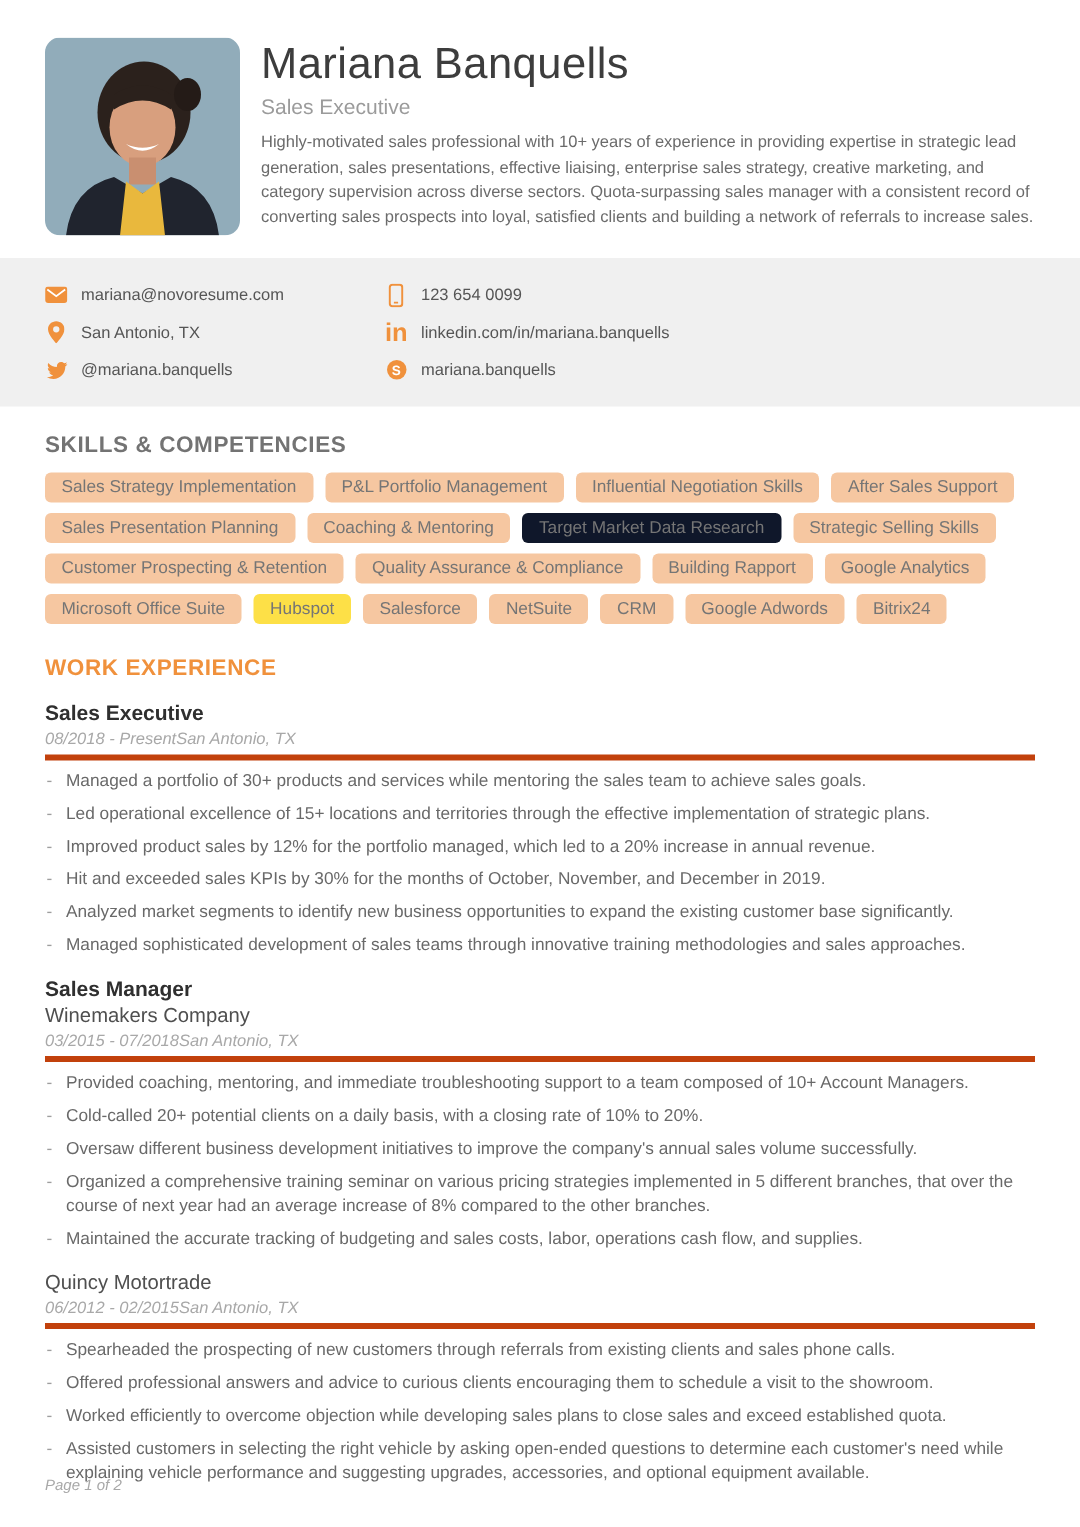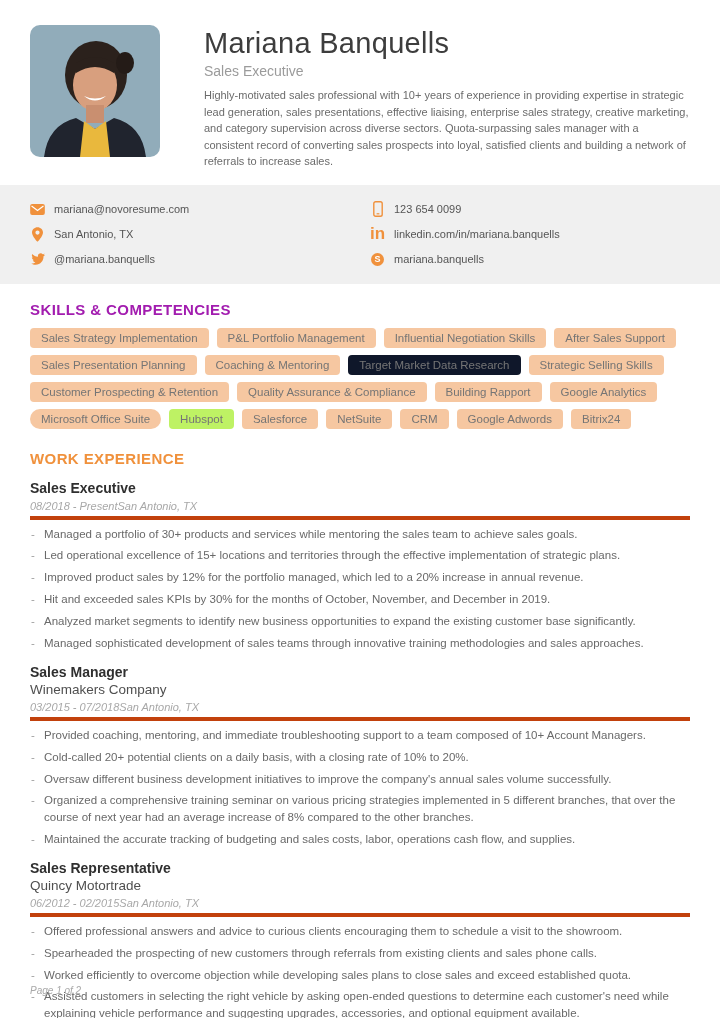--- a/index.html
+++ b/index.html
@@ -8,28 +8,28 @@
   .page {
     position:relative; width:720px; height:1018px; margin:0 auto;
     background:#ffffff; overflow:hidden;
   }
   
   .header { display:flex; padding:25px 30px 0 30px; gap:14px; }
   .photo {
     width:130px; height:132px; border-radius:10px; overflow:hidden; flex:0 0 auto;
   }
   .photo svg { display:block; width:100%; height:100%; }
-  .head-text { padding-top:2px;margin-left:30px; }
+  .head-text { padding-top:2px; }
   .name { font-size:29px; font-weight:400; color:#3d3d3d; letter-spacing:.3px; }
   .role { font-size:14px; color:#9b9b9b; margin-top:3px; }
   .summary { font-size:11px; line-height:1.5; color:#6b6b6b; margin-top:8px; max-width:520px; }
   
   .contact {
     margin-top:15px; background:#f0f0f0; padding:12px 30px;
-    display:grid; grid-template-columns:1fr 1fr; grid-auto-flow:column;
+    display:grid; grid-template-columns:1fr 1fr 1fr; grid-auto-flow:column;
     grid-template-rows:repeat(3, 25px); align-items:center; column-gap:20px;
   }
   .citem { display:flex; align-items:center; gap:9px; font-size:11px; color:#555555; }
   .cicon { width:15px; height:16px; display:flex; align-items:center; justify-content:center; flex:0 0 auto; }
   .cicon svg { display:block; }
   .in-logo { font-weight:700; font-size:17px; font-style:normal; }
   .skype-badge { width:13px; height:13px; border-radius:50%; color:#fff; font-size:9px; font-weight:700;
     display:flex; align-items:center; justify-content:center; }
   
   .content { padding:0 30px; }
@@ -122,36 +122,36 @@
     <div class="citem">
       <span class="cicon">
           <span class="skype-badge" style="background:#f0913c;">S</span>
         </span>
       <span>mariana.banquells</span>
     </div>
   </div>
 
   <div class="content">
 
-    <div class="sec-head" style="color:#a21caf;">SKILLS &amp; COMPETENCIES</div>
+    <div class="sec-head" style="color:#737373;">SKILLS &amp; COMPETENCIES</div>
     <div class="tags">
         <span class="tag" style="background: rgb(246, 199, 161);">Sales Strategy Implementation</span>
         <span class="tag" style="background: rgb(246, 199, 161);">P&amp;L Portfolio Management</span>
         <span class="tag" style="background: rgb(246, 199, 161);">Influential Negotiation Skills</span>
         <span class="tag" style="background: rgb(246, 199, 161);">After Sales Support</span>
         <span class="tag" style="background: rgb(246, 199, 161);">Sales Presentation Planning</span>
         <span class="tag" style="background: rgb(246, 199, 161);">Coaching &amp; Mentoring</span>
         <span class="tag" style="background: #0f172a;">Target Market Data Research</span>
         <span class="tag" style="background: rgb(246, 199, 161);">Strategic Selling Skills</span>
         <span class="tag" style="background: rgb(246, 199, 161);">Customer Prospecting &amp; Retention</span>
         <span class="tag" style="background: rgb(246, 199, 161);">Quality Assurance &amp; Compliance</span>
         <span class="tag" style="background: rgb(246, 199, 161);">Building Rapport</span>
         <span class="tag" style="background: rgb(246, 199, 161);">Google Analytics</span>
-        <span class="tag" style="background: rgb(246, 199, 161); border-radius: 10px;">Microsoft Office Suite</span>
-        <span class="tag" style="background: #bef264;">Hubspot</span>
+        <span class="tag" style="background: rgb(246, 199, 161);">Microsoft Office Suite</span>
+        <span class="tag" style="background: #fde047;">Hubspot</span>
         <span class="tag" style="background: rgb(246, 199, 161);">Salesforce</span>
         <span class="tag" style="background: rgb(246, 199, 161);">NetSuite</span>
         <span class="tag" style="background: rgb(246, 199, 161);">CRM</span>
         <span class="tag" style="background: rgb(246, 199, 161);">Google Adwords</span>
         <span class="tag" style="background: rgb(246, 199, 161);">Bitrix24</span>
       </div>
 
     <div class="sec-head" style="color:#f0913c; margin-top:21px;">WORK EXPERIENCE</div>
     <div>
   <div class="job">
@@ -180,29 +180,28 @@
     <ul class="bullets">
             <li>Provided coaching, mentoring, and immediate troubleshooting support to a team composed of 10+ Account Managers.</li>
             <li>Cold-called 20+ potential clients on a daily basis, with a closing rate of 10% to 20%.</li>
             <li>Oversaw different business development initiatives to improve the company's annual sales volume successfully.</li>
             <li>Organized a comprehensive training seminar on various pricing strategies implemented in 5 different branches, that over the course of next year had an average increase of 8% compared to the other branches.</li>
             <li>Maintained the accurate tracking of budgeting and sales costs, labor, operations cash flow, and supplies.</li>
           </ul>
   </div>
 
   <div class="job">
-    <div class="job-title">Sales Representative</div>
     <div class="job-company">Quincy Motortrade</div>
     <div class="job-meta">
       <span>06/2012 - 02/2015</span>
       <span>San Antonio, TX</span>
     </div>
     <ul class="bullets">
+            <li>Spearheaded the prospecting of new customers through referrals from existing clients and sales phone calls.</li>
             <li>Offered professional answers and advice to curious clients encouraging them to schedule a visit to the showroom.</li>
-            <li>Spearheaded the prospecting of new customers through referrals from existing clients and sales phone calls.</li>
             <li>Worked efficiently to overcome objection while developing sales plans to close sales and exceed established quota.</li>
             <li>Assisted customers in selecting the right vehicle by asking open-ended questions to determine each customer's need while explaining vehicle performance and suggesting upgrades, accessories, and optional equipment available.</li>
           </ul>
   </div>
 </div>
   </div>
 
   <div class="footer">
     <span class="page-num">Page 1 of 2</span>
   </div>

